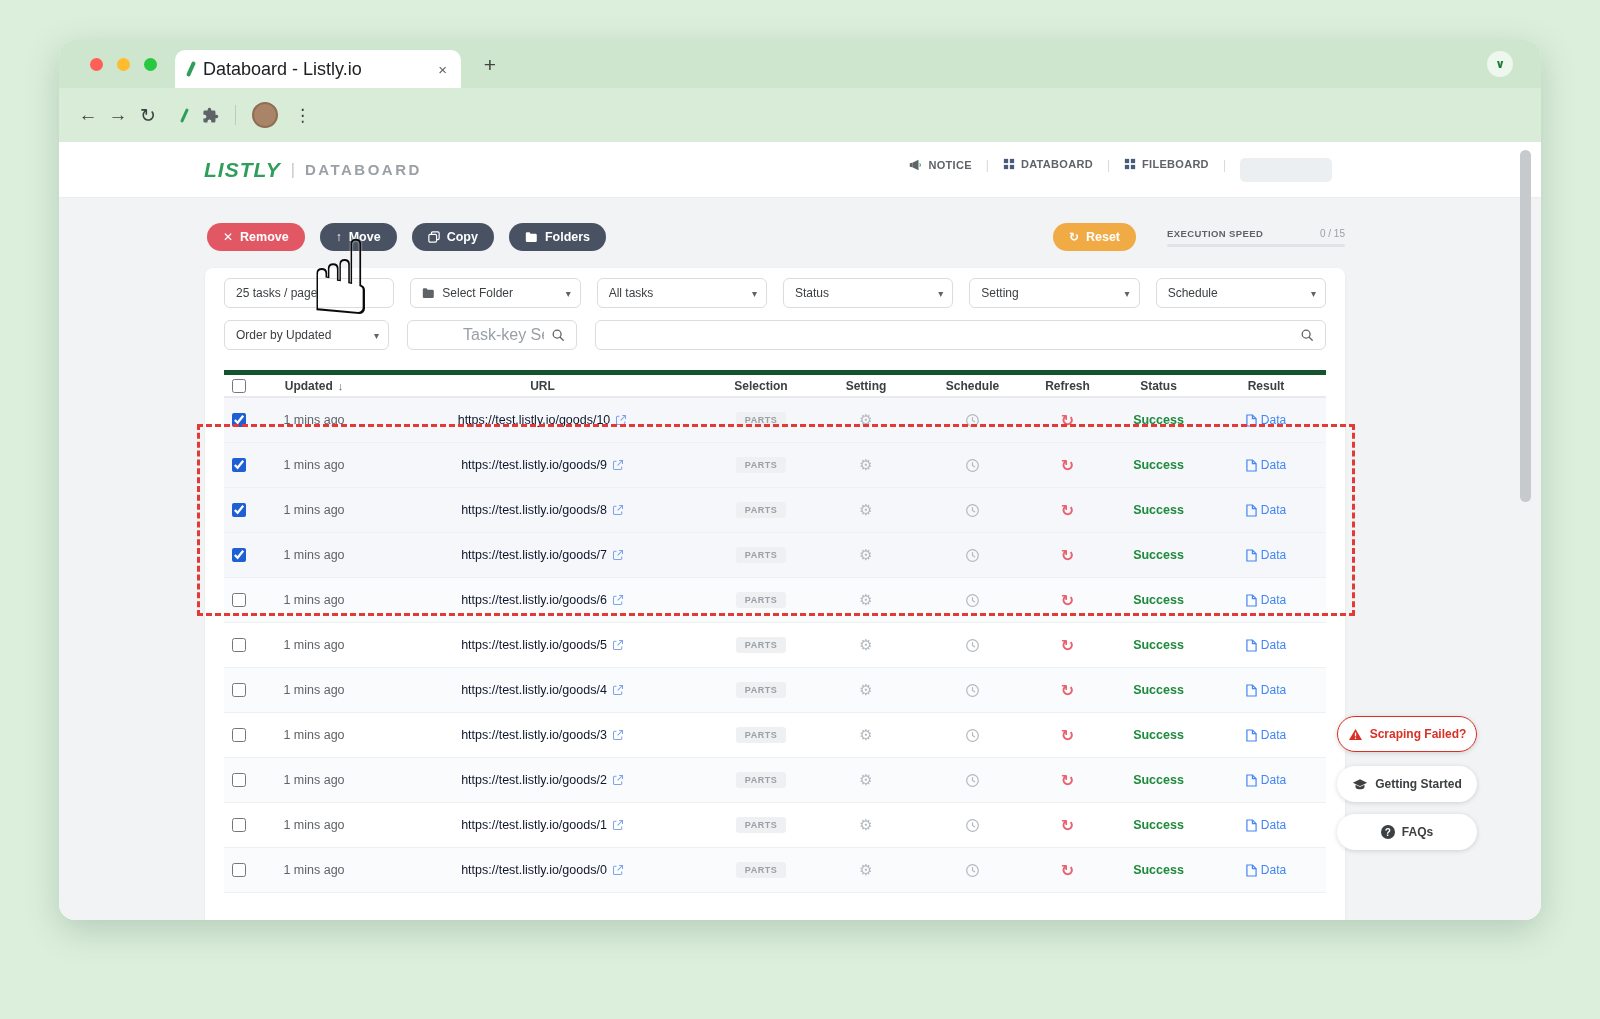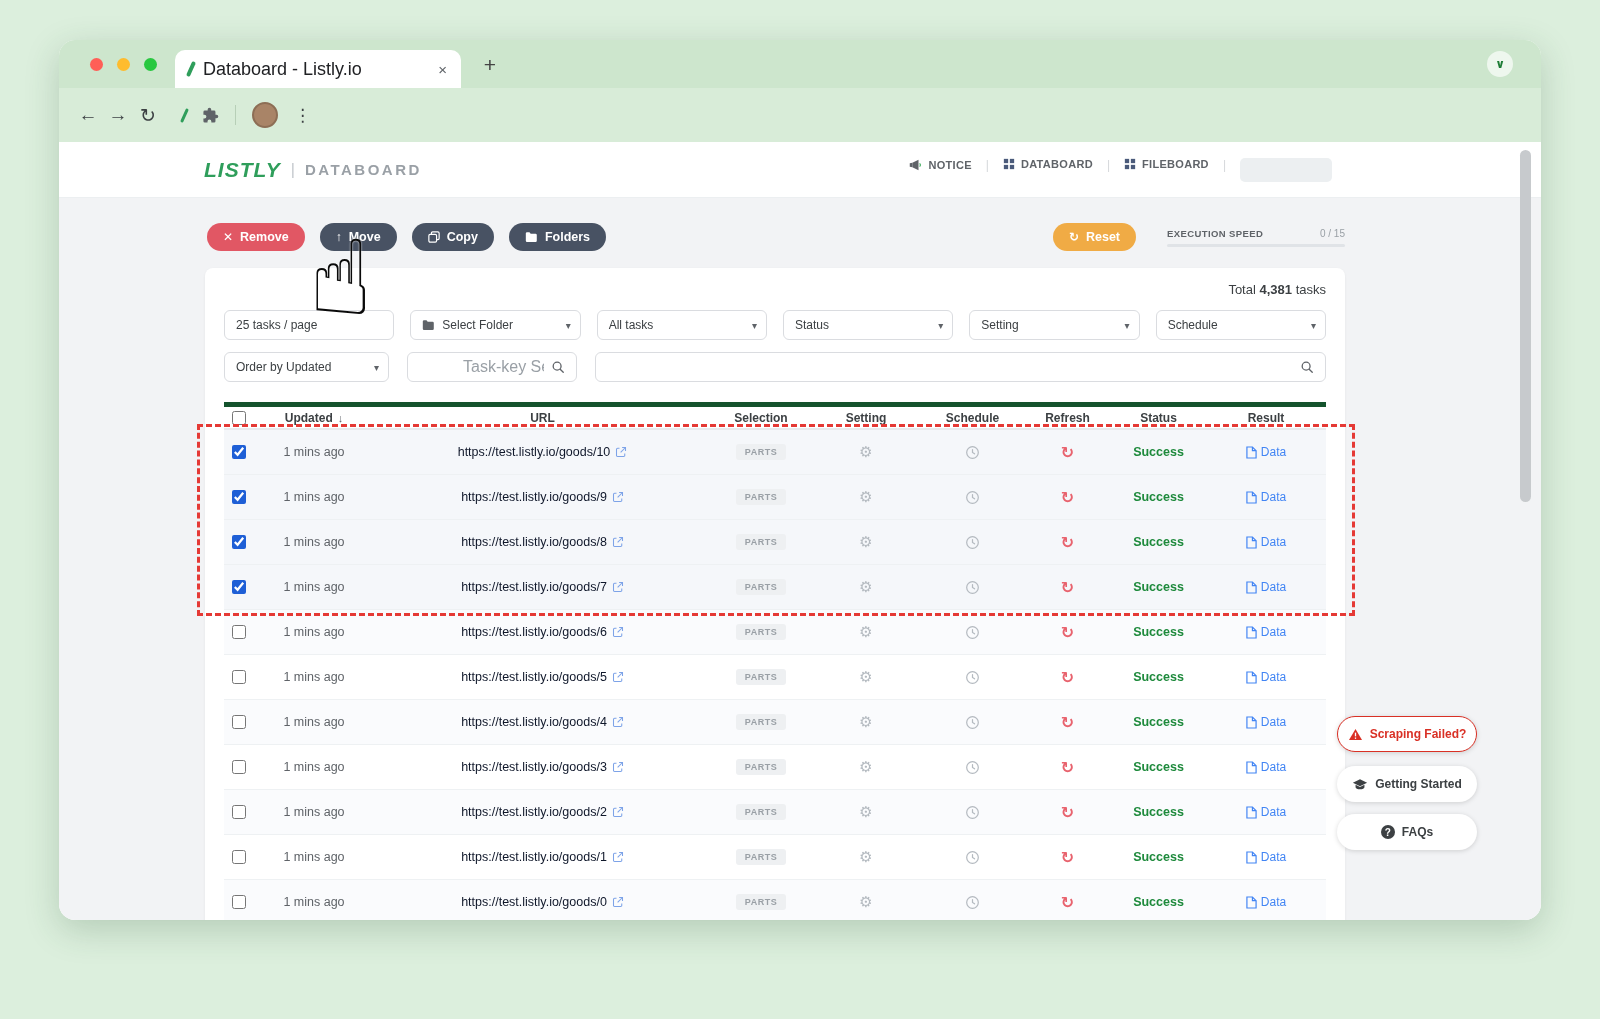--- a/index.html
+++ b/index.html
@@ -252,25 +252,20 @@
       <div class="speed">
         <div class="speed-top">
           <span class="speed-label">EXECUTION SPEED</span>
           <span class="speed-val">0 / 15</span>
         </div>
         <div class="speed-bar"></div>
       </div>
     </div>
 
     <div class="card">
-      <div class="total">
-        <span>Total</span>
-        <b>4,381</b>
-        <span>tasks</span>
-      </div>
 
       <div class="frow1">
         <div class="filter">
           <span>25 tasks / page</span>
         </div>
         <div class="filter">
           <svg width="13" height="12" viewBox="0 0 16 14">
               <path d="M1 2.5A1.5 1.5 0 0 1 2.5 1h3l1.5 2h6A1.5 1.5 0 0 1 14.5 4.5v7A1.5 1.5 0 0 1 13 13H2.5A1.5 1.5 0 0 1 1 11.5z" fill="#5f6368"></path>
             </svg>
           <span>Select Folder</span>

